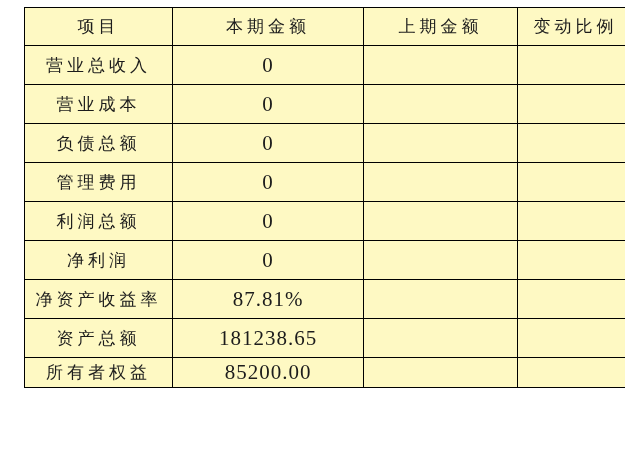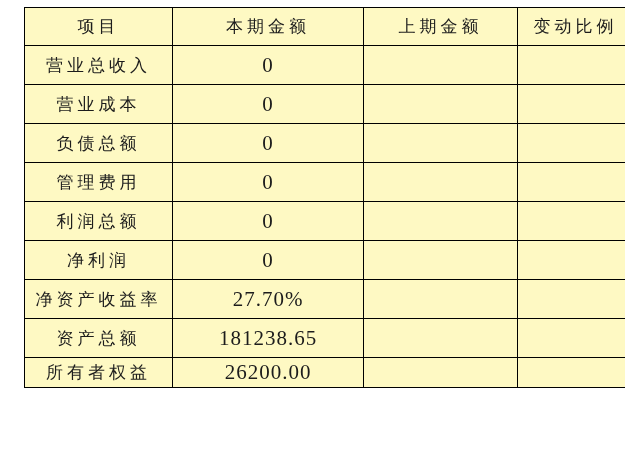--- a/index.html
+++ b/index.html
@@ -98,31 +98,31 @@
         <td class="num"></td>
       </tr>
       <tr class="row">
         <td class="cjk">净利润</td>
         <td class="num">0</td>
         <td class="num"></td>
         <td class="num"></td>
       </tr>
       <tr class="row">
         <td class="cjk">净资产收益率</td>
-        <td class="num">27.70%</td>
+        <td class="num">87.81%</td>
         <td class="num"></td>
         <td class="num"></td>
       </tr>
       <tr class="row">
         <td class="cjk">资产总额</td>
         <td class="num">181238.65</td>
         <td class="num"></td>
         <td class="num"></td>
       </tr>
       <tr class="row-last">
         <td class="cjk">所有者权益</td>
-        <td class="num">26200.00</td>
+        <td class="num">85200.00</td>
         <td class="num"></td>
         <td class="num"></td>
       </tr>
     </tbody>
   </table>
 </div>
 
 </body></html>

